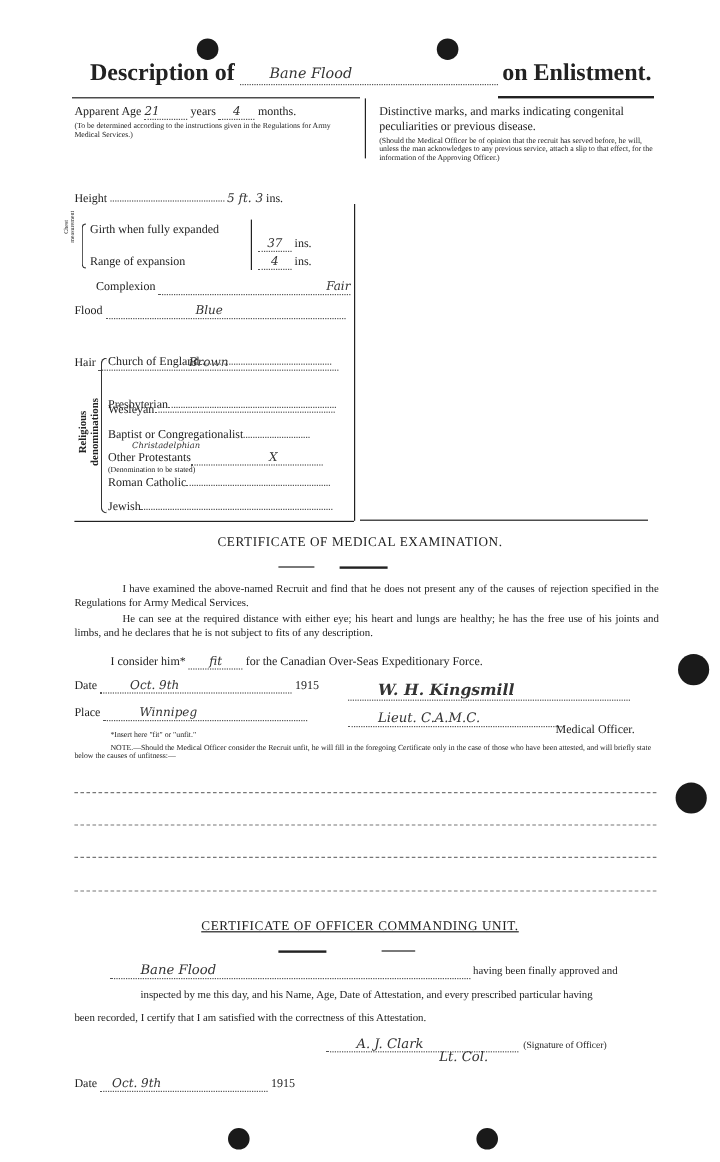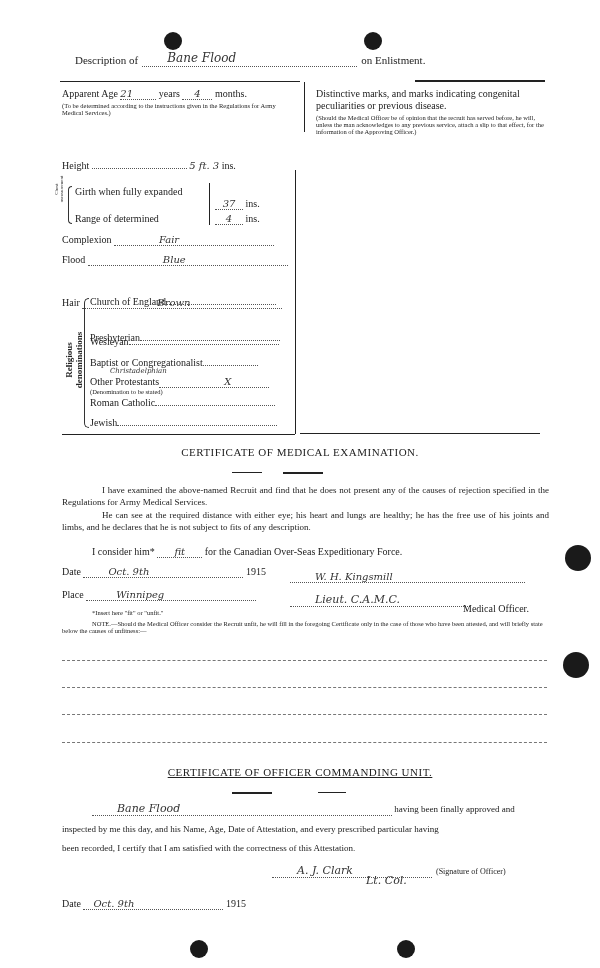--- a/index.html
+++ b/index.html
@@ -7,21 +7,21 @@
   body { position: relative; font-family: "Liberation Serif", "DejaVu Serif", serif; color: #222; }
   .abs { position: absolute; }
   .hole { position: absolute; width: 18px; height: 18px; border-radius: 50%; background: #1a1a1a; }
   .hole.big { width: 26px; height: 26px; }
   .hand { font-family: "DejaVu Serif", serif; font-style: italic; color: #333; }
   .dots { border-bottom: 1px dotted #555; display: inline-block; }
   .hline { position: absolute; height: 1px; background: #222; }
   .vline { position: absolute; width: 1px; background: #222; }
   .tiny { font-size: 6.5px; line-height: 7px; }
   .label { font-size: 10px; }
-  .title { font-size: 11px; font-weight: normal; text-align: right; }
+  .title { font-size: 20px; font-weight: bold; text-align: right; }
   .cert-title { font-size: 11px; letter-spacing: 0.5px; }
   .para { font-size: 9px; line-height: 12px; }
 </style>
 </head>
 <body>
 
 <div class="hole" style="left:164px;top:32px;"></div>
 <div class="hole" style="left:364px;top:32px;"></div>
 <div class="hole big" style="left:565px;top:545px;"></div>
 <div class="hole big" style="left:563px;top:652px;"></div>
@@ -66,28 +66,28 @@
 <div class="abs" style="left:68px;top:186px;width:4px;height:38px;border:1px solid #333;border-right:none;border-radius:4px 0 0 4px;"></div>
 
 <div class="abs label" style="left:75px;top:186px;width:130px;line-height:12px;">
   <span>Girth when fully expanded</span>
 </div>
 <div class="abs label" style="left:215px;top:198px;white-space:nowrap;">
   <span class="dots" style="width:28px;text-align:center;"><span class="hand">37</span></span>
   <span>ins.</span>
 </div>
 <div class="abs label" style="left:75px;top:213px;white-space:nowrap;">
-  <span>Range of determined</span>
+  <span>Range of expansion</span>
 </div>
 <div class="abs label" style="left:215px;top:213px;white-space:nowrap;">
   <span class="dots" style="width:28px;text-align:center;"><span class="hand">4</span></span>
   <span>ins.</span>
 </div>
 
-<div class="abs label" style="left:62px;top:234px;width:230px;white-space:nowrap;">
+<div class="abs label" style="left:62px;top:234px;width:230px;white-space:nowrap;text-align:right;">
   <span>Complexion</span>
   <span class="dots" style="width:160px;padding-left:45px;"><span class="hand">Fair</span></span>
 </div>
 <div class="abs label" style="left:62px;top:254px;width:230px;white-space:nowrap;">
   <span>Flood</span>
   <span class="dots" style="width:200px;padding-left:75px;"><span class="hand">Blue</span></span>
 </div>
 <div class="abs label" style="left:62px;top:273px;width:230px;white-space:nowrap;">
   <span>Hair</span>
   <span class="dots" style="width:200px;padding-left:75px;margin-top:24px;"><span class="hand">Brown</span></span>
@@ -135,21 +135,21 @@
   <span class="dots" style="width:45px;text-align:center;"><span class="hand">fit</span></span>
   <span>for the Canadian Over-Seas Expeditionary Force.</span>
 </div>
 
 <div class="abs label" style="left:62px;top:566px;white-space:nowrap;">
   <span>Date</span>
   <span class="dots" style="width:160px;padding-left:25px;"><span class="hand">Oct. 9th</span></span>
   <span>1915</span>
 </div>
 <div class="abs" style="left:290px;top:566px;width:240px;">
-  <span class="dots hand" style="width:235px;padding-left:25px;font-size:10px;">W. H. Kingsmill</span>
+  <span class="dots hand" style="width:235px;padding-left:25px;font-size:13px;font-weight:bold;">W. H. Kingsmill</span>
 </div>
 
 <div class="abs label" style="left:62px;top:589px;white-space:nowrap;">
   <span>Place</span>
   <span class="dots" style="width:170px;padding-left:30px;"><span class="hand">Winnipeg</span></span>
 </div>
 <div class="abs" style="left:290px;top:589px;width:240px;">
   <span class="dots hand" style="width:180px;padding-left:25px;font-size:11px;">Lieut. C.A.M.C.</span>
 </div>
 <div class="abs label" style="left:463px;top:603px;">Medical Officer.</div>
@@ -163,21 +163,21 @@
 <div class="abs" style="left:62px;top:742px;width:485px;border-bottom:1px dashed #777;"></div>
 
 <div class="abs cert-title" style="left:0;top:766px;width:600px;text-align:center;text-decoration:underline;">CERTIFICATE OF OFFICER COMMANDING UNIT.</div>
 <div class="hline" style="left:232px;top:792px;width:40px;height:2px;"></div>
 <div class="hline" style="left:318px;top:792px;width:28px;"></div>
 
 <div class="abs para" style="left:92px;top:803px;width:457px;white-space:nowrap;">
   <span class="dots" style="width:300px;padding-left:25px;"><span class="hand" style="font-size:11px;">Bane Flood</span></span>
   <span>having been finally approved and</span>
 </div>
-<div class="abs para" style="left:62px;top:823px;width:487px;white-space:nowrap;">inspected by me this day, and his Name, Age, Date of Attestation, and every prescribed particular having</div>
+<div class="abs para" style="left:62px;top:823px;width:487px;white-space:nowrap;text-align:center;">inspected by me this day, and his Name, Age, Date of Attestation, and every prescribed particular having</div>
 <div class="abs para" style="left:62px;top:842px;width:487px;white-space:nowrap;">been recorded, I certify that I am satisfied with the correctness of this Attestation.</div>
 
 <div class="abs" style="left:272px;top:860px;white-space:nowrap;">
   <span class="dots hand" style="width:160px;padding-left:25px;font-size:11px;">A. J. Clark</span>
   <span class="tiny" style="font-size:8px;">(Signature of Officer)</span>
 </div>
 <div class="abs hand" style="left:366px;top:874px;font-size:11px;">Lt. Col.</div>
 
 <div class="abs label" style="left:62px;top:898px;white-space:nowrap;">
   <span>Date</span>

